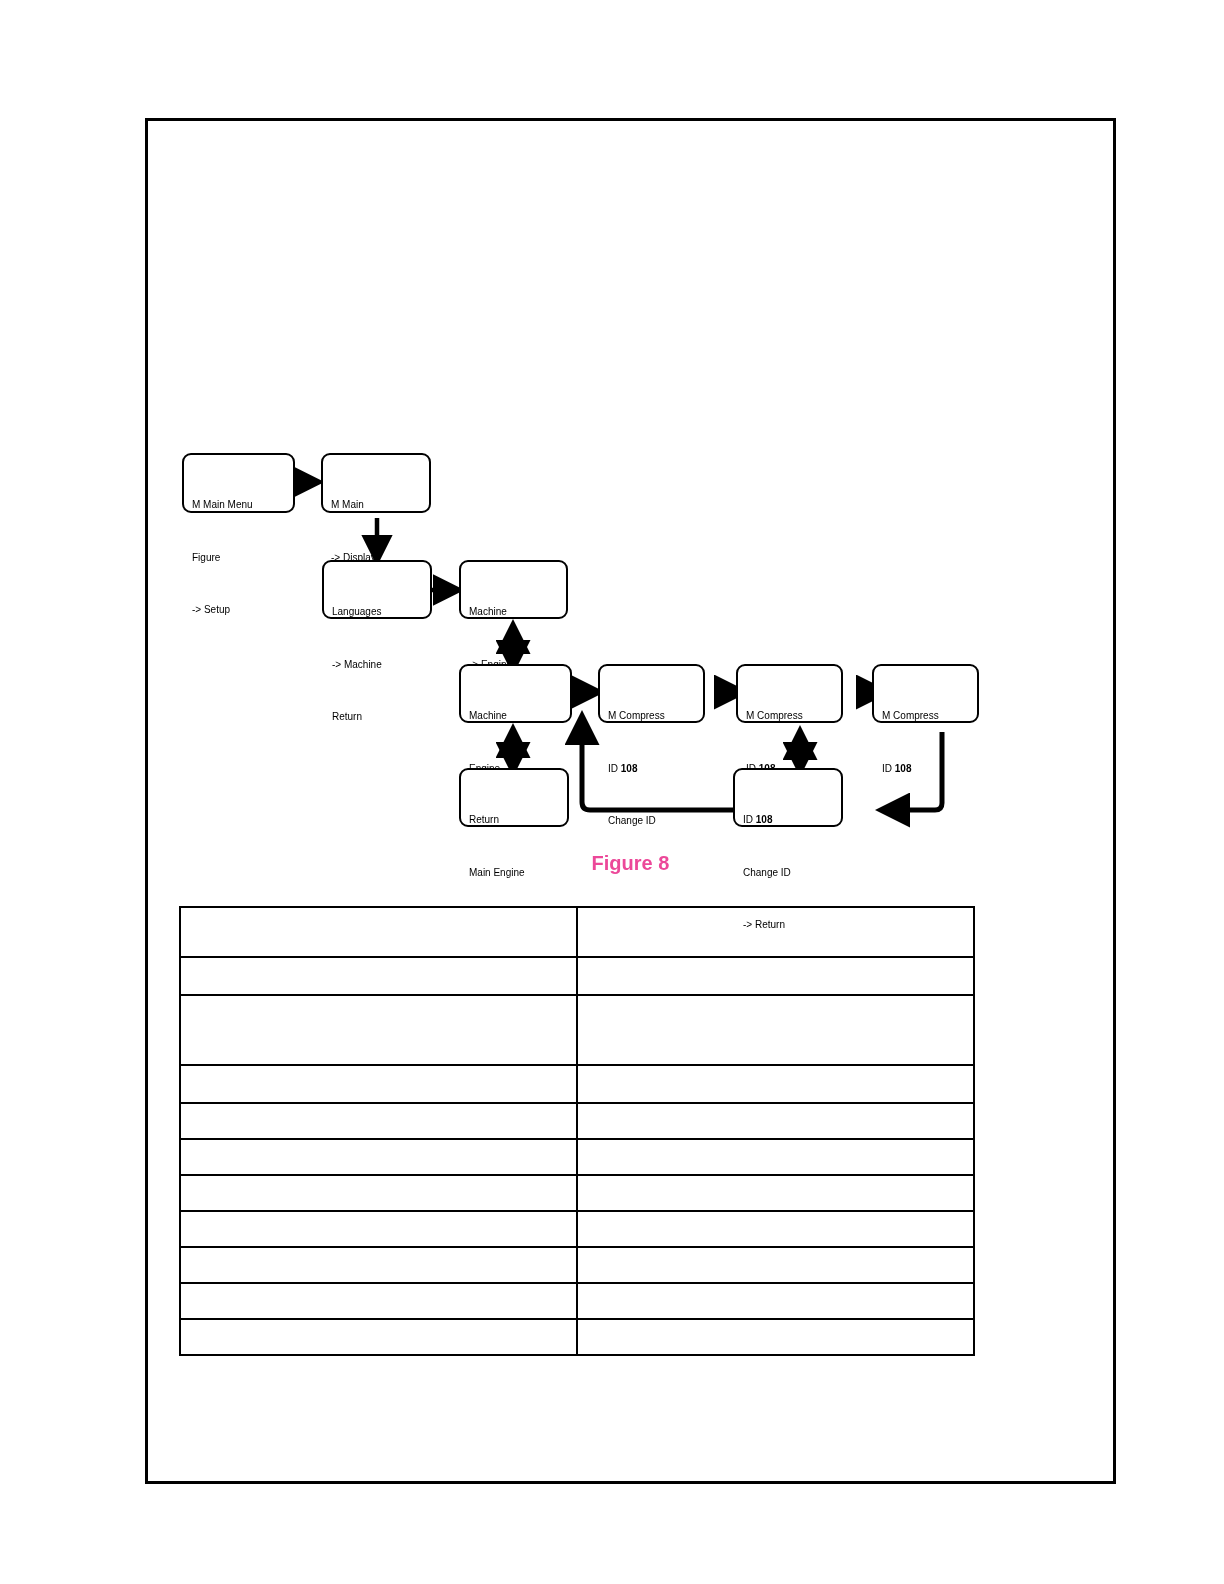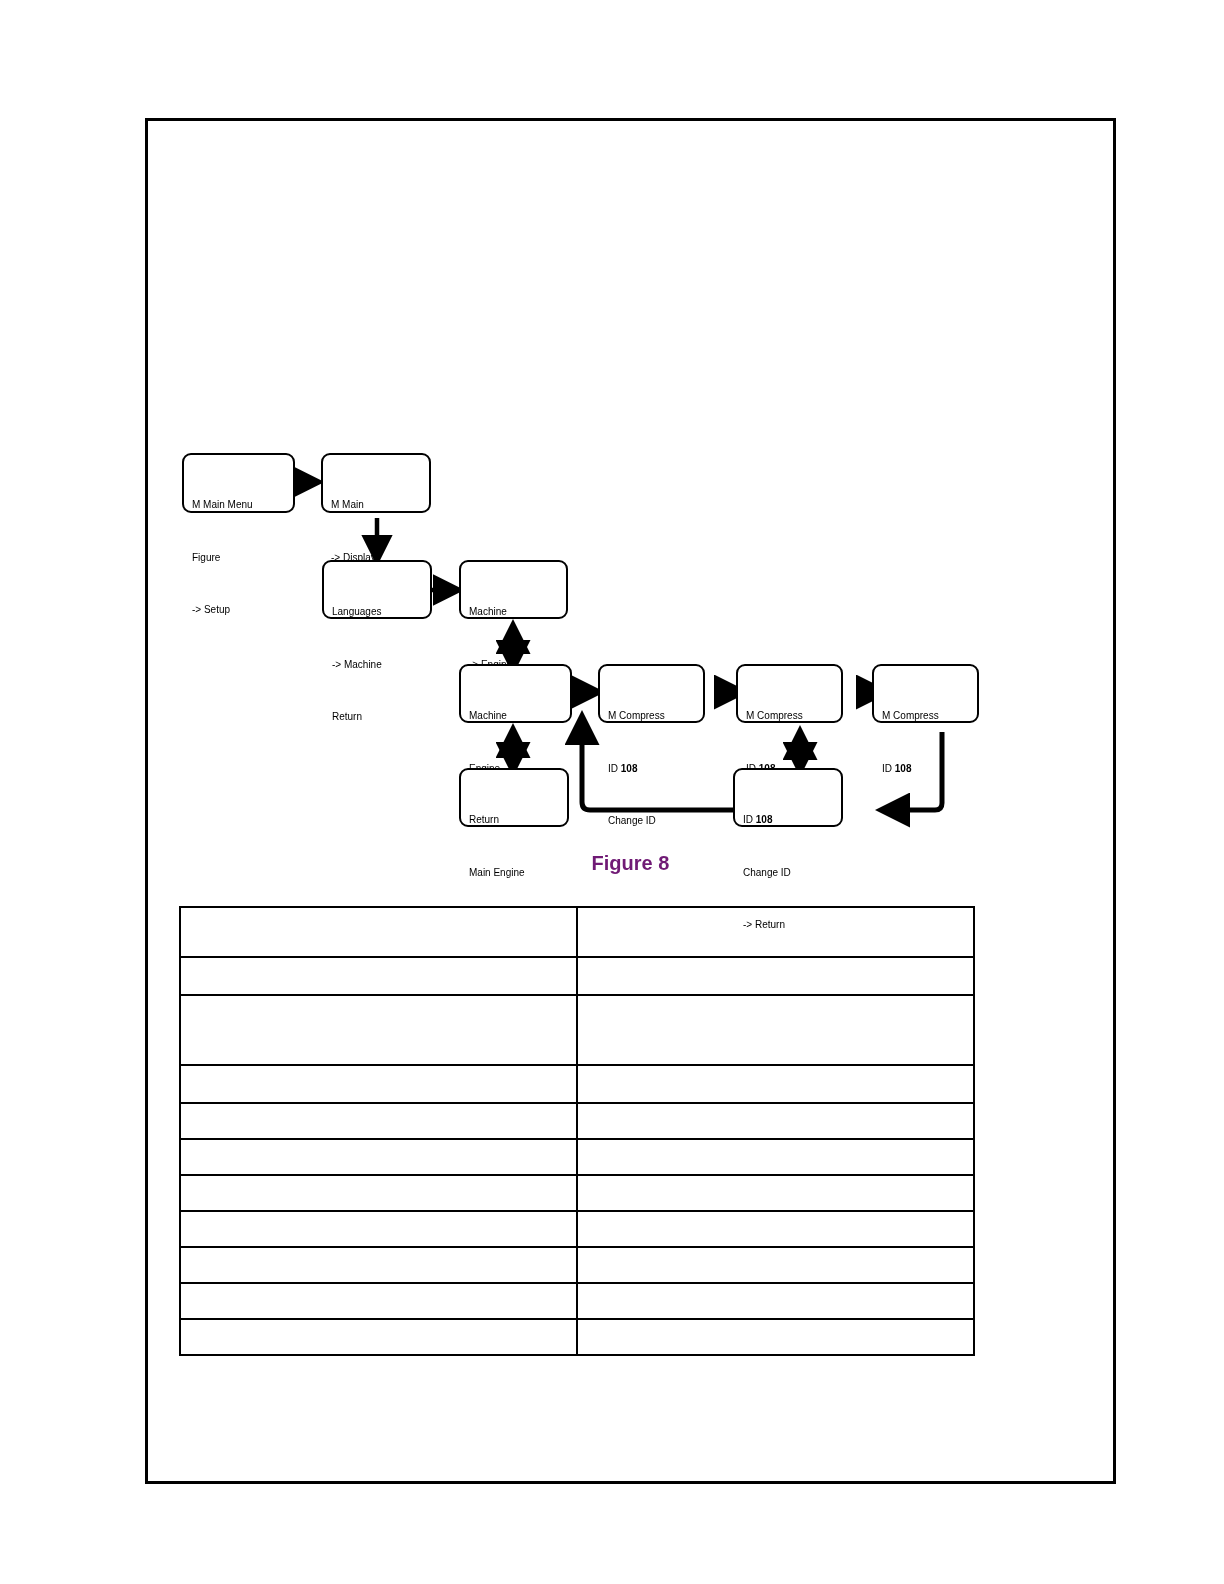--- a/index.html
+++ b/index.html
@@ -58,21 +58,21 @@
   .node-line { display: block; }
 
   #figure-caption {
     position: absolute;
     left: 145px;
     top: 852px;
     width: 971px;
     text-align: center;
     font-size: 20px;
     font-weight: bold;
-    color: #701a75;
+    color: #ec4899;
     font-family: "Liberation Sans", sans-serif;
   }
 
   
   #spec-table {
     position: absolute;
     left: 179px;
     top: 906px;
     width: 790px;
     border-collapse: collapse;

